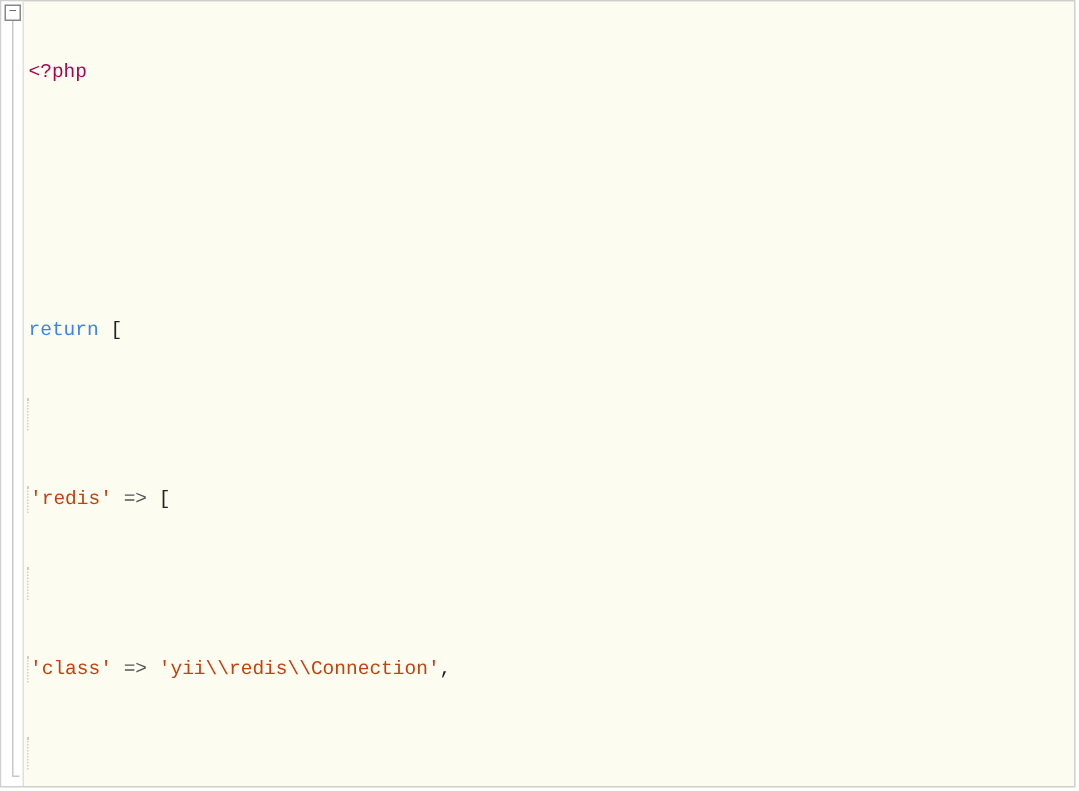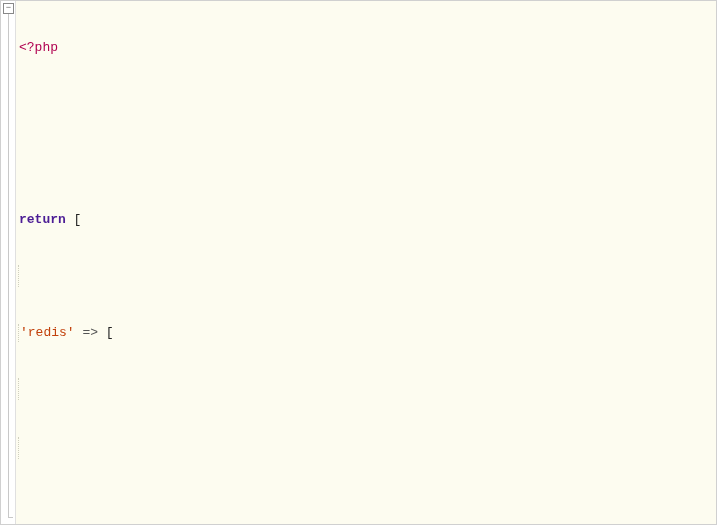--- a/index.html
+++ b/index.html
@@ -43,21 +43,21 @@
     padding:2px 14px 0 4px;
     white-space:pre;
     color:#222;
   }
   .ln{display:block;min-height:18px}
   .blank{height:22px}
   .ind1{padding-left:30px}
   .ind2{padding-left:60px}
   .guide{border-left:1px dotted #cfcfbf;margin-left:-1px;padding-left:1px}
 
-  .kw{color:#4c1d95;font-weight:bold}
+  .kw{color:#3b82f6;font-weight:normal}
   .str{color:#c2410c}
   .op{color:#555}
   .punct{color:#222}
   .tag{color:#b00050}
 </style>
 </head>
 <body>
 
 <div class="editor">
   <div class="gutter">
@@ -67,20 +67,21 @@
   </div>
 
   <div class="code">
     <span class="ln"><span class="tag">&lt;?php</span></span>
     <span class="ln blank"></span>
     <span class="ln blank"></span>
     <span class="ln"><span class="kw">return</span><span class="punct"> [</span></span>
     <span class="ln blank ind1 guide"></span>
     <span class="ln ind1 guide"><span class="str">'redis'</span><span class="punct"> </span><span class="op">=&gt;</span><span class="punct"> [</span></span>
     <span class="ln blank ind2 guide"></span>
+    <span class="ln ind2 guide"><span class="str">'class'</span><span class="punct"> </span><span class="op">=&gt;</span><span class="punct"> </span><span class="str">'yii\\redis\\Connection'</span><span class="punct">,</span></span>
     <span class="ln blank ind2 guide"></span>
     
     
     
     
     
     
     
     
     

